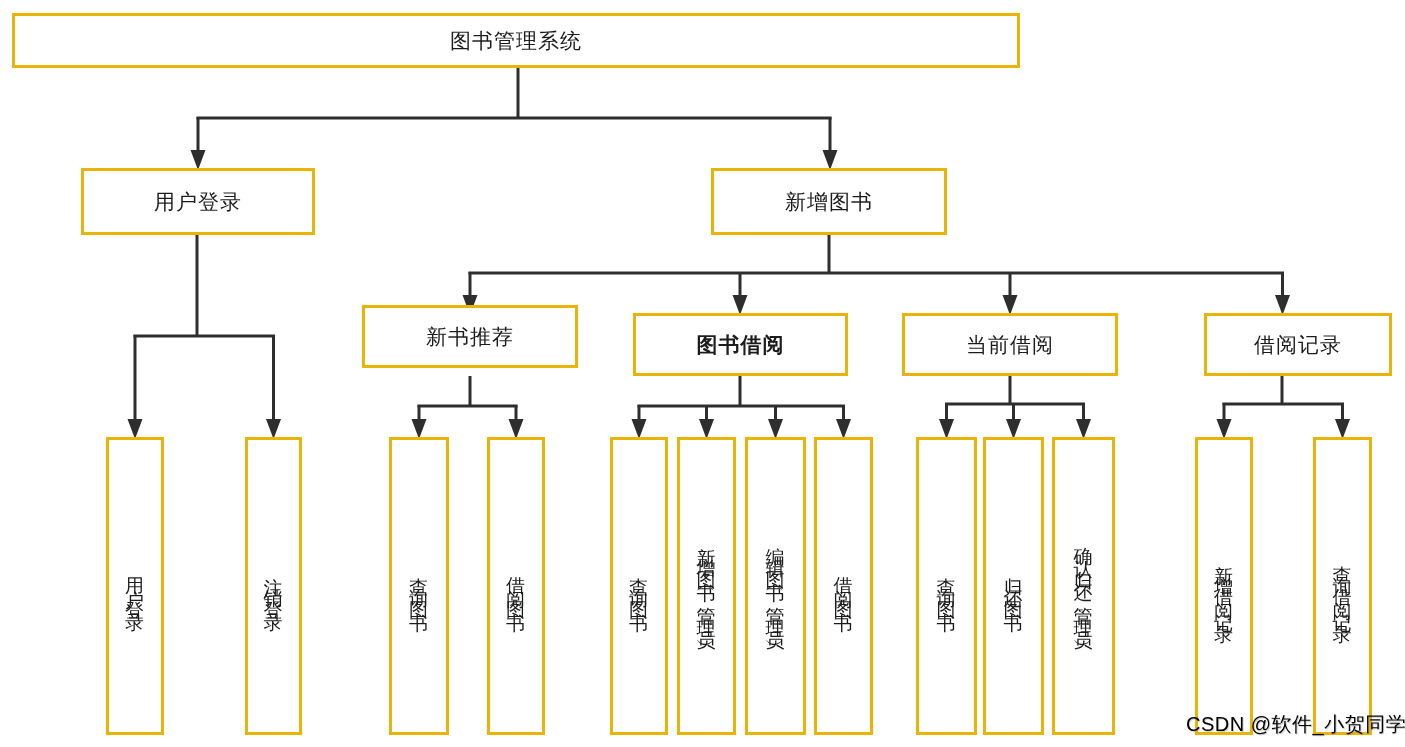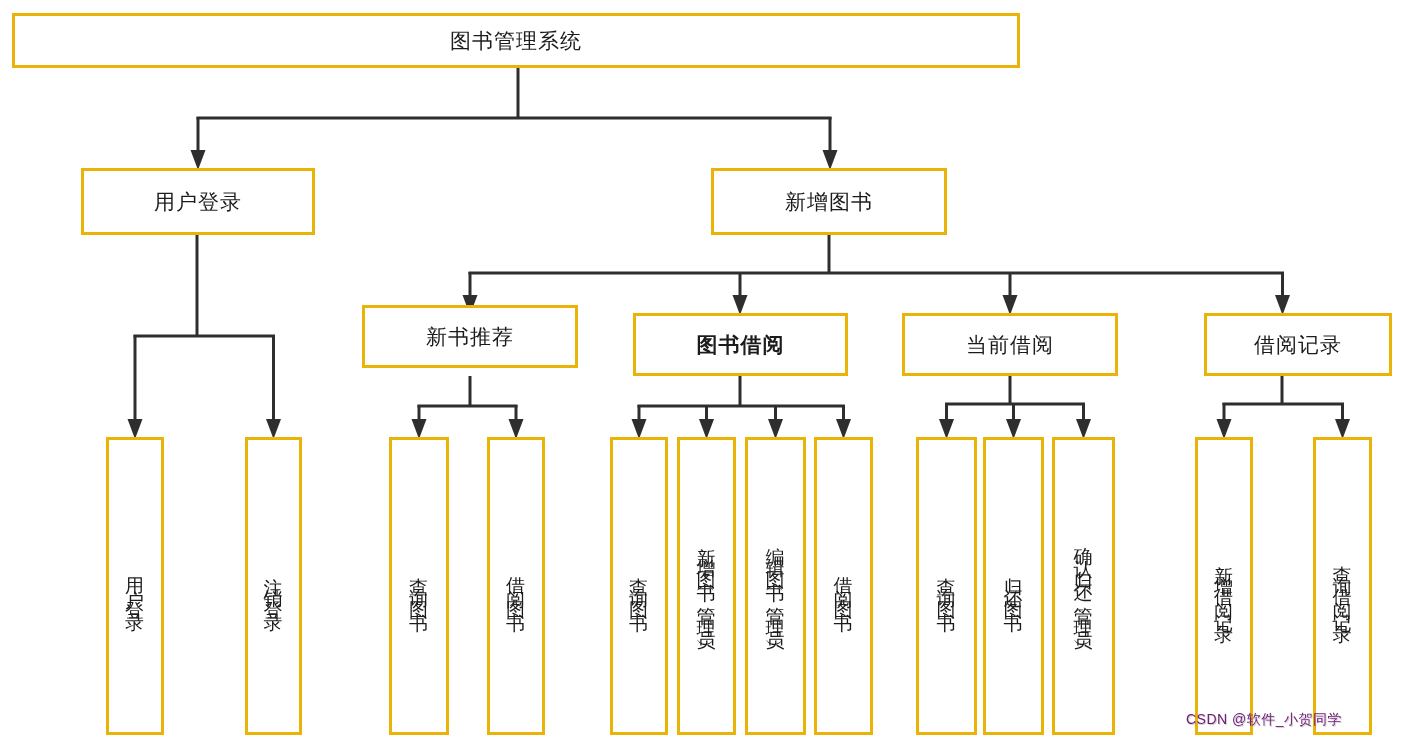--- a/index.html
+++ b/index.html
@@ -43,23 +43,23 @@
     font-size: 19px;
     letter-spacing: 12px;
     line-height: 1;
     color: #1c1c1c;
   }
   .watermark {
     position: absolute;
     left: 1186px;
     top: 711px;
     width: 210px;
-    font-size: 14px;
+    font-size: 20px;
     letter-spacing: 0.5px;
-    color: #701a75;
+    color: #000000;
     text-shadow: 1px 1px 0 rgba(120,120,120,0.35);
     white-space: nowrap;
     z-index: 5;
   }
 </style>
 </head>
 <body>
 
 <div id="canvas">
 

